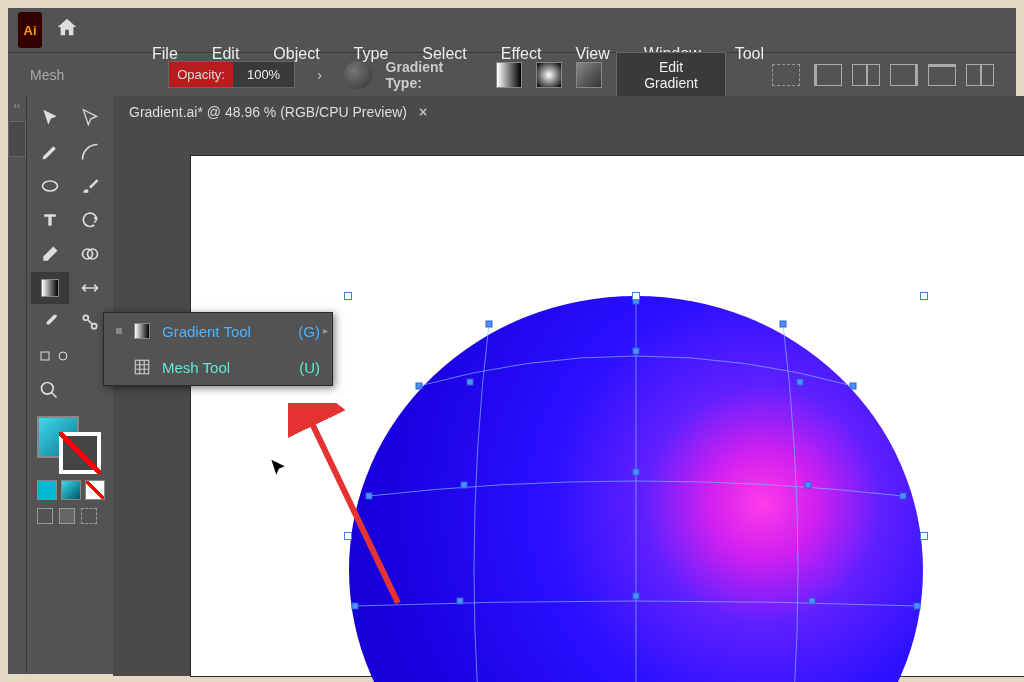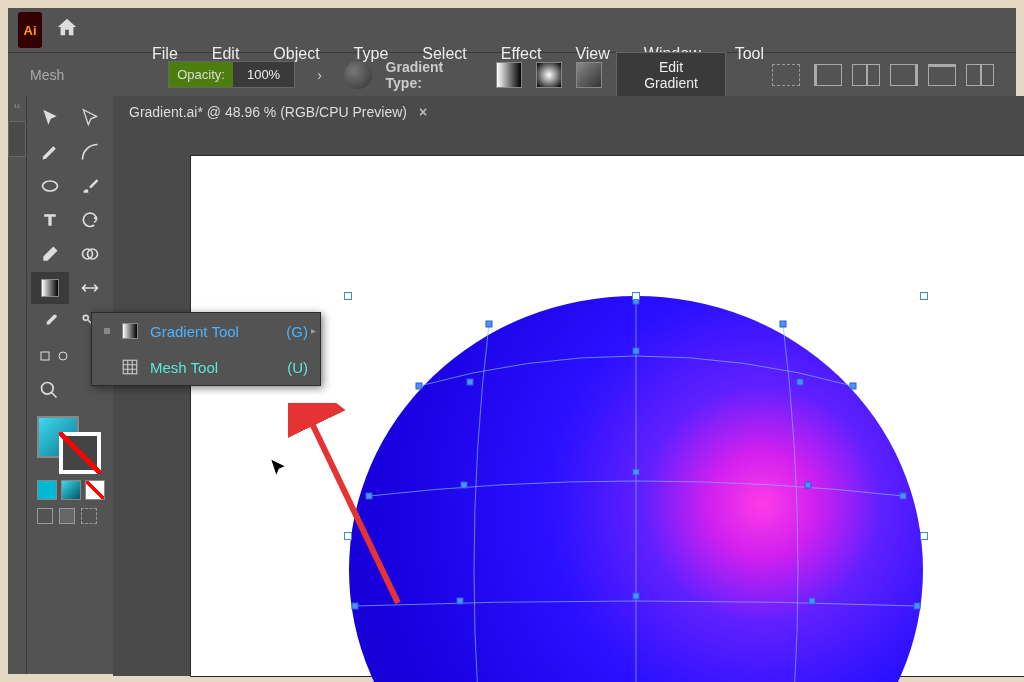--- a/index.html
+++ b/index.html
@@ -8,21 +8,21 @@
 
 .top-menu { background: #535353; height: 44px; display: flex; align-items: center; padding: 0 10px; gap: 6px; }
 .ai-logo { width: 24px; height: 36px; background: #330000; color: #ff9a00; font-weight: bold; font-size: 13px; display: flex; align-items: center; justify-content: center; border-radius: 3px; }
 .home-icon { color: #ddd; font-size: 22px; margin: 0 8px; }
 .menu-item { color: #eee; font-size: 16px; padding: 0 14px; cursor: pointer; margin-top: 48px; }
 
 .control-bar { background: #535353; height: 44px; display: flex; align-items: center; padding: 4px 22px; gap: 14px; border-top: 1px solid #3a3a3a; }
 .ctrl-label { color: #ccc; font-size: 14px; font-weight: bold; }
 .ctrl-mesh { color: #aaa; font-size: 14px; margin-right: 90px; }
 .opacity-box { display: flex; align-items: center; border: 1px solid #666; }
-.opacity-lbl { background: #4d7c0f; color: #ddd; font-size: 13px; padding: 5px 8px; }
+.opacity-lbl { background: #b91c1c; color: #ddd; font-size: 13px; padding: 5px 8px; }
 .opacity-val { background: #3a3a3a; color: #eee; font-size: 13px; padding: 5px 14px; }
 .chev { color: #ccc; padding: 0 8px; font-size: 14px; }
 .style-icon { width: 28px; height: 28px; border-radius: 50%; background: radial-gradient(circle at 35% 35%, #777, #333); }
 .grad-swatch { width: 26px; height: 26px; border: 1px solid #888; }
 .sw1 { background: linear-gradient(to right, #fff, #000); }
 .sw2 { background: radial-gradient(circle, #fff, #000); }
 .sw3 { background: linear-gradient(135deg, #888, #333); }
 .edit-btn { background: #3a3a3a; color: #eee; border: 1px solid #666; padding: 6px 14px; font-size: 14px; }
 .align-grp { display: flex; gap: 10px; margin-left: auto; }
 .align-ic { width: 28px; height: 22px; border: 1px solid #aaa; position: relative; }
@@ -44,21 +44,21 @@
 .fill-sw { position: absolute; top: 0; left: 6px; width: 42px; height: 42px; background: linear-gradient(135deg, #3dd9f0, #0a7a8f); border: 2px solid #888; }
 .stroke-sw { position: absolute; top: 16px; left: 28px; width: 42px; height: 42px; border: 4px solid #fff; background: #444; }
 .stroke-sw::after { content: ''; position: absolute; inset: -4px; background: linear-gradient(to top right, transparent 46%, red 46%, red 54%, transparent 54%); }
 .mini-sw { display: flex; gap: 4px; margin-top: 8px; padding-left: 6px; }
 .ms { width: 20px; height: 20px; border: 1px solid #888; }
 .ms1 { background: #00b8d4; }
 .ms2 { background: linear-gradient(135deg, #3dd9f0, #005566); }
 .ms3 { background: #fff; position: relative; }
 .ms3::after { content: ''; position: absolute; inset: 0; background: linear-gradient(to top right, transparent 44%, red 44%, red 56%, transparent 56%); }
 
-.tool-flyout { position: absolute; left: 64px; top: 216px; background: #535353; border: 1px solid #2a2a2a; box-shadow: 2px 2px 8px rgba(0,0,0,0.5); z-index: 50; width: 230px; }
+.tool-flyout { position: absolute; left: 76px; top: 216px; background: #535353; border: 1px solid #2a2a2a; box-shadow: 2px 2px 8px rgba(0,0,0,0.5); z-index: 50; width: 230px; }
 .fly-item { display: flex; align-items: center; padding: 8px 12px; gap: 10px; font-size: 15px; color: #5eead4; cursor: pointer; }
 .fly-item.active { color: #4db3ff; }
 .fly-dot { width: 6px; height: 6px; background: #888; }
 .fly-ic { width: 20px; height: 20px; display: flex; align-items: center; justify-content: center; }
 .fly-key { margin-left: auto; }
 .fly-arrow { position: absolute; right: 4px; top: 12px; color: #999; font-size: 10px; }
 
 .main-area { flex: 1; background: #4a4a4a; display: flex; flex-direction: column; }
 .doc-tab { background: #4a4a4a; padding: 8px 16px; color: #ddd; font-size: 14px; display: flex; align-items: center; gap: 12px; }
 .doc-close { color: #bbb; font-weight: bold; cursor: pointer; }

